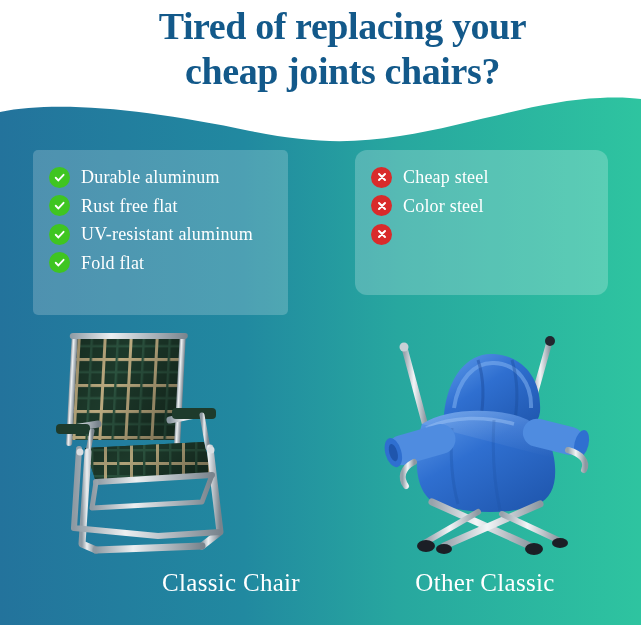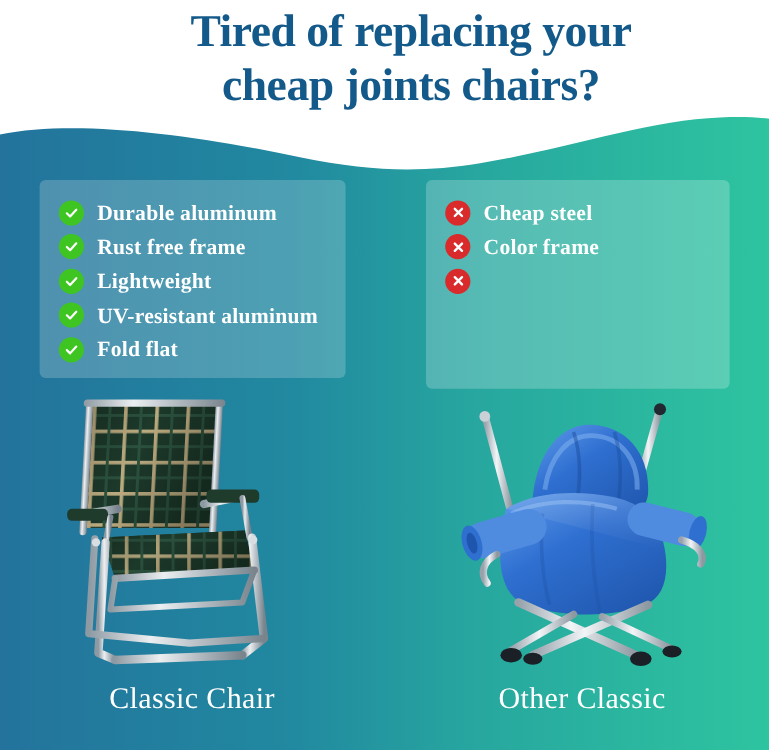--- a/index.html
+++ b/index.html
@@ -59,34 +59,34 @@
     left: 33px;
     top: 150px;
     width: 255px;
     height: 165px;
     background: rgba(255, 255, 255, 0.20);
   }
   .panel-cons {
     left: 355px;
     top: 150px;
     width: 253px;
-    height: 174px;
+    height: 145px;
     background: rgba(255, 255, 255, 0.22);
+    border-radius: 12px;
   }
   .feature-list {
     list-style: none;
     margin: 0;
     padding: 0;
   }
   .feature-item {
     display: flex;
     align-items: center;
     height: 28px;
     margin: 0 0 0.5px 0;
-    font-weight: bold;
   }
   .badge {
     flex: 0 0 auto;
     width: 21px;
     height: 21px;
     border-radius: 50%;
     display: flex;
     align-items: center;
     justify-content: center;
     margin-right: 11px;
@@ -117,21 +117,21 @@
     position: absolute;
     top: 568px;
     text-align: center;
     color: #ffffff;
     font-family: "Liberation Serif", "DejaVu Serif", serif;
     font-size: 25px;
     line-height: 30px;
     letter-spacing: 0.3px;
     z-index: 6;
   }
-  .caption-left  { left: 20px;  width: 280px; }
+  .caption-left  { left: 20px;  width: 280px; text-align: right; }
   .caption-right { left: 345px; width: 280px; }
 </style>
 </head>
 <body>
 
 <div id="infographic">
 
   <svg class="bg-wave-svg" viewBox="0 0 641 625" preserveAspectRatio="none" aria-hidden="true">
     <defs>
       <linearGradient id="bgGrad" x1="0" y1="0" x2="1" y2="0">
@@ -164,44 +164,36 @@
             </svg>
         </span>
         <span class="feature-text">Durable aluminum</span>
       </li>
       <li class="feature-item">
         <span class="badge badge-check">
           <svg width="13" height="13" viewBox="0 0 24 24">
               <path d="M5 12.5 L10 17.5 L19.5 7" fill="none" stroke="#ffffff" stroke-width="3.4" stroke-linecap="round" stroke-linejoin="round"></path>
             </svg>
         </span>
-        <span class="feature-text">Rust free frame</span>
+        <span class="feature-text">Rust free flat</span>
       </li>
       <li class="feature-item">
         <span class="badge badge-check">
           <svg width="13" height="13" viewBox="0 0 24 24">
               <path d="M5 12.5 L10 17.5 L19.5 7" fill="none" stroke="#ffffff" stroke-width="3.4" stroke-linecap="round" stroke-linejoin="round"></path>
             </svg>
         </span>
-        <span class="feature-text">Lightweight</span>
+        <span class="feature-text">UV-resistant aluminum</span>
       </li>
       <li class="feature-item">
         <span class="badge badge-check">
           <svg width="13" height="13" viewBox="0 0 24 24">
               <path d="M5 12.5 L10 17.5 L19.5 7" fill="none" stroke="#ffffff" stroke-width="3.4" stroke-linecap="round" stroke-linejoin="round"></path>
             </svg>
         </span>
-        <span class="feature-text">UV-resistant aluminum</span>
-      </li>
-      <li class="feature-item">
-        <span class="badge badge-check">
-          <svg width="13" height="13" viewBox="0 0 24 24">
-              <path d="M5 12.5 L10 17.5 L19.5 7" fill="none" stroke="#ffffff" stroke-width="3.4" stroke-linecap="round" stroke-linejoin="round"></path>
-            </svg>
-        </span>
         <span class="feature-text">Fold flat</span>
       </li>
     </ul>
   </div>
 
   <div class="panel panel-cons">
     <ul class="feature-list">
       <li class="feature-item">
         <span class="badge badge-cross">
           <svg width="12" height="12" viewBox="0 0 24 24">
@@ -209,21 +201,21 @@
             </svg>
         </span>
         <span class="feature-text">Cheap steel</span>
       </li>
       <li class="feature-item">
         <span class="badge badge-cross">
           <svg width="12" height="12" viewBox="0 0 24 24">
               <path d="M6 6 L18 18 M18 6 L6 18" fill="none" stroke="#ffffff" stroke-width="4" stroke-linecap="round"></path>
             </svg>
         </span>
-        <span class="feature-text">Color frame</span>
+        <span class="feature-text">Color steel</span>
       </li>
       <li class="feature-item">
         <span class="badge badge-cross">
           <svg width="12" height="12" viewBox="0 0 24 24">
               <path d="M6 6 L18 18 M18 6 L6 18" fill="none" stroke="#ffffff" stroke-width="4" stroke-linecap="round"></path>
             </svg>
         </span>
       </li>
     </ul>
   </div>

